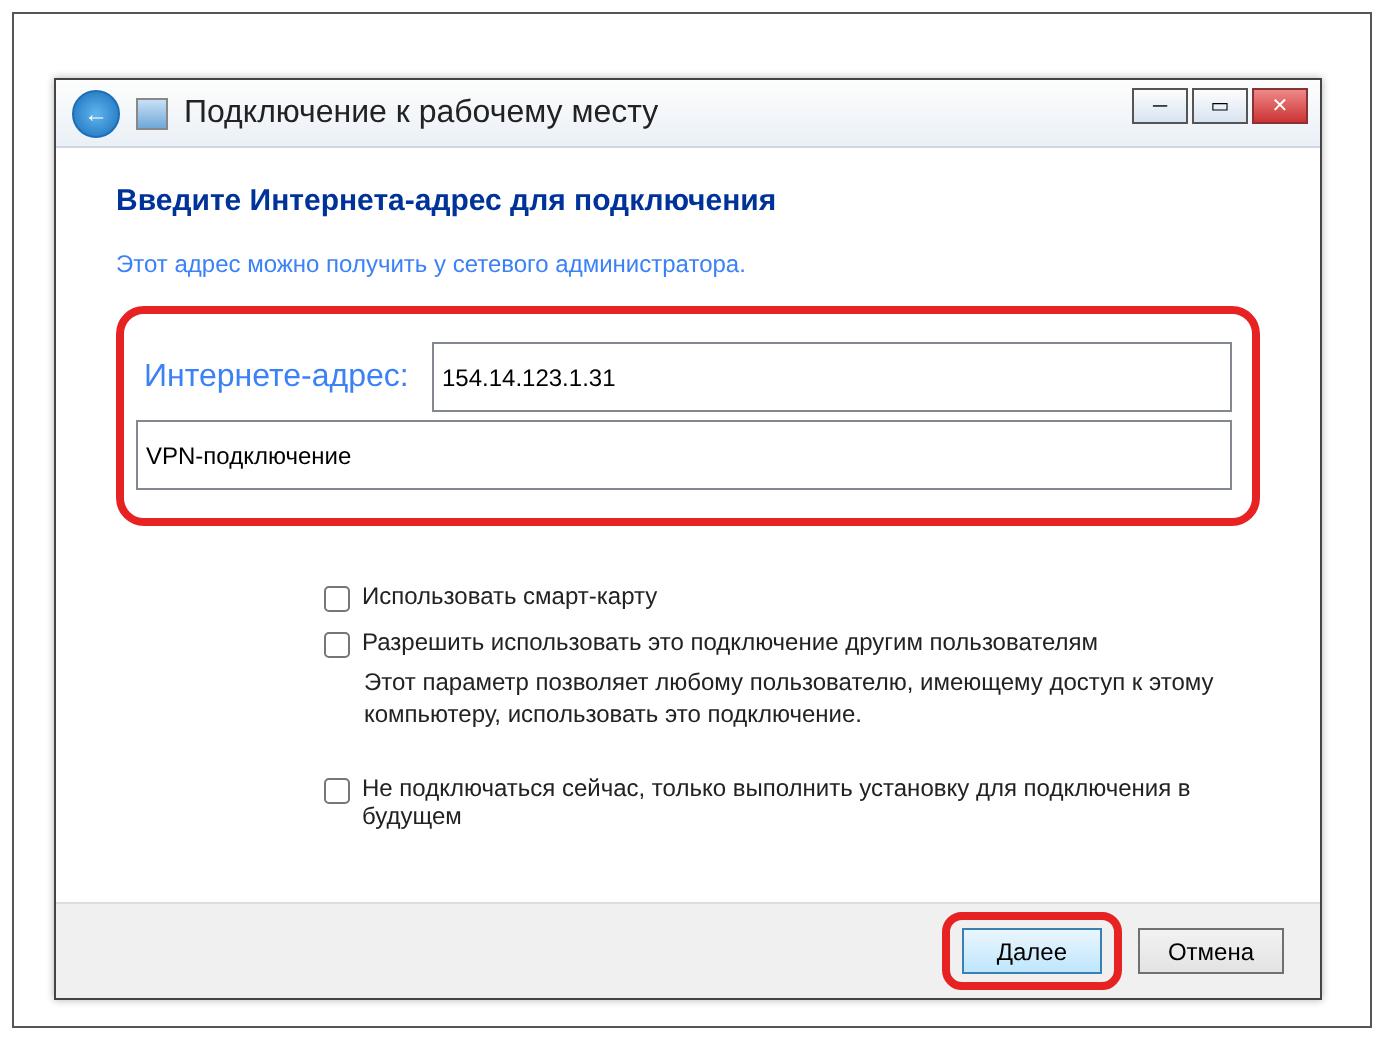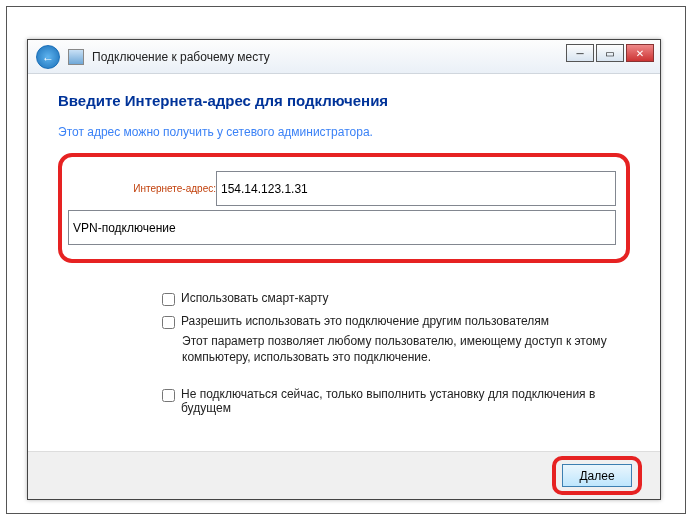--- a/index.html
+++ b/index.html
@@ -5,27 +5,27 @@
     * { box-sizing: border-box; margin: 0; padding: 0; font-family: "Segoe UI", Tahoma, sans-serif; }
     body { background: #fff; width: 692px; height: 522px; position: relative; }
     .outer-frame { border: 1px solid #555; width: 680px; height: 508px; margin: 6px; position: relative; }
     .window { position: absolute; top: 32px; left: 20px; width: 634px; height: 461px; border: 1px solid #444; background: #fff; box-shadow: 0 0 4px rgba(0,0,0,0.3); }
     .titlebar-buttons { position: absolute; top: 37px; right: 31px; display: flex; gap: 2px; z-index: 10; }
     .tb-btn { width: 28px; height: 18px; border: 1px solid #555; background: linear-gradient(#fdfdfd,#d8e4f0); display: flex; align-items: center; justify-content: center; font-size: 10px; cursor: default; }
     .tb-btn.close { background: linear-gradient(#e88,#c33); color: #fff; border-color: #833; }
     .titlebar { height: 34px; background: linear-gradient(#fdfdfd,#eaf0f7); border-bottom: 1px solid #d0d6dd; display: flex; align-items: center; padding: 0 8px; gap: 8px; }
     .back-btn { width: 24px; height: 24px; border-radius: 50%; background: radial-gradient(#5fb4ef,#1a6fb8); border: 1px solid #1a6fb8; display: flex; align-items: center; justify-content: center; color: #fff; font-size: 12px; cursor: pointer; }
     .title-icon { width: 16px; height: 16px; background: linear-gradient(#c8e0f5,#6fa8d8); border: 1px solid #888; }
-    .title-text { font-size: 12px; color: #222; }
+    .title-text { font-size: 16px; color: #222; }
     .content { padding: 18px 30px 0 30px; }
     .heading { color: #003399; font-size: 15px; font-weight: 700; margin-bottom: 16px; }
     .subtext { font-size: 12px; color: #3b82f6; margin-bottom: 14px; }
     .form-group { border: 4px solid #e62222; border-radius: 14px; padding: 10px 10px 10px 6px; margin-bottom: 28px; }
     .form-row { display: flex; align-items: center; margin: 4px 0; }
-    .form-label { width: 148px; font-size: 10px; color: #c2410c; padding-left: 4px; text-align: right; }
+    .form-label { width: 148px; font-size: 16px; color: #3b82f6; padding-left: 4px; }
     .form-input { flex: 1; height: 35px; border: 1px solid #828790; font-size: 12px; padding: 2px 4px; background: #fff; }
     .check-row { display: flex; align-items: flex-start; margin-bottom: 8px; padding-left: 104px; }
     .check-row input[type=checkbox] { margin-top: 2px; margin-right: 6px; }
     .check-label { font-size: 12px; color: #222; }
     .check-desc { font-size: 12px; color: #222; padding-left: 124px; line-height: 1.35; margin-top: -4px; margin-bottom: 22px; }
     .footer { position: absolute; bottom: 0; left: 0; right: 0; height: 48px; background: #f0f0f0; border-top: 1px solid #ddd; display: flex; justify-content: flex-end; align-items: center; padding-right: 18px; gap: 8px; }
     .btn { height: 23px; min-width: 70px; padding: 0 14px; font-size: 12px; border: 1px solid #707070; background: linear-gradient(#f2f2f2,#e3e3e3); cursor: pointer; }
     .btn.primary { border: 1px solid #3c7fb1; background: linear-gradient(#eaf6fd,#bee6fd); }
     .btn-frame { border: 4px solid #e62222; border-radius: 10px; padding: 4px 6px; display: inline-flex; }
   </style>
@@ -78,16 +78,17 @@
       <div class="check-row">
         <input type="checkbox" style="">
         <span class="check-label">Не подключаться сейчас, только выполнить установку для подключения в будущем</span>
       </div>
     </div>
 
     <div class="footer">
       <div class="btn-frame">
         <button class="btn primary">Далее</button>
       </div>
+      <button class="btn">Отмена</button>
     </div>
 
   </div>
 </div>
 
 </body></html>

